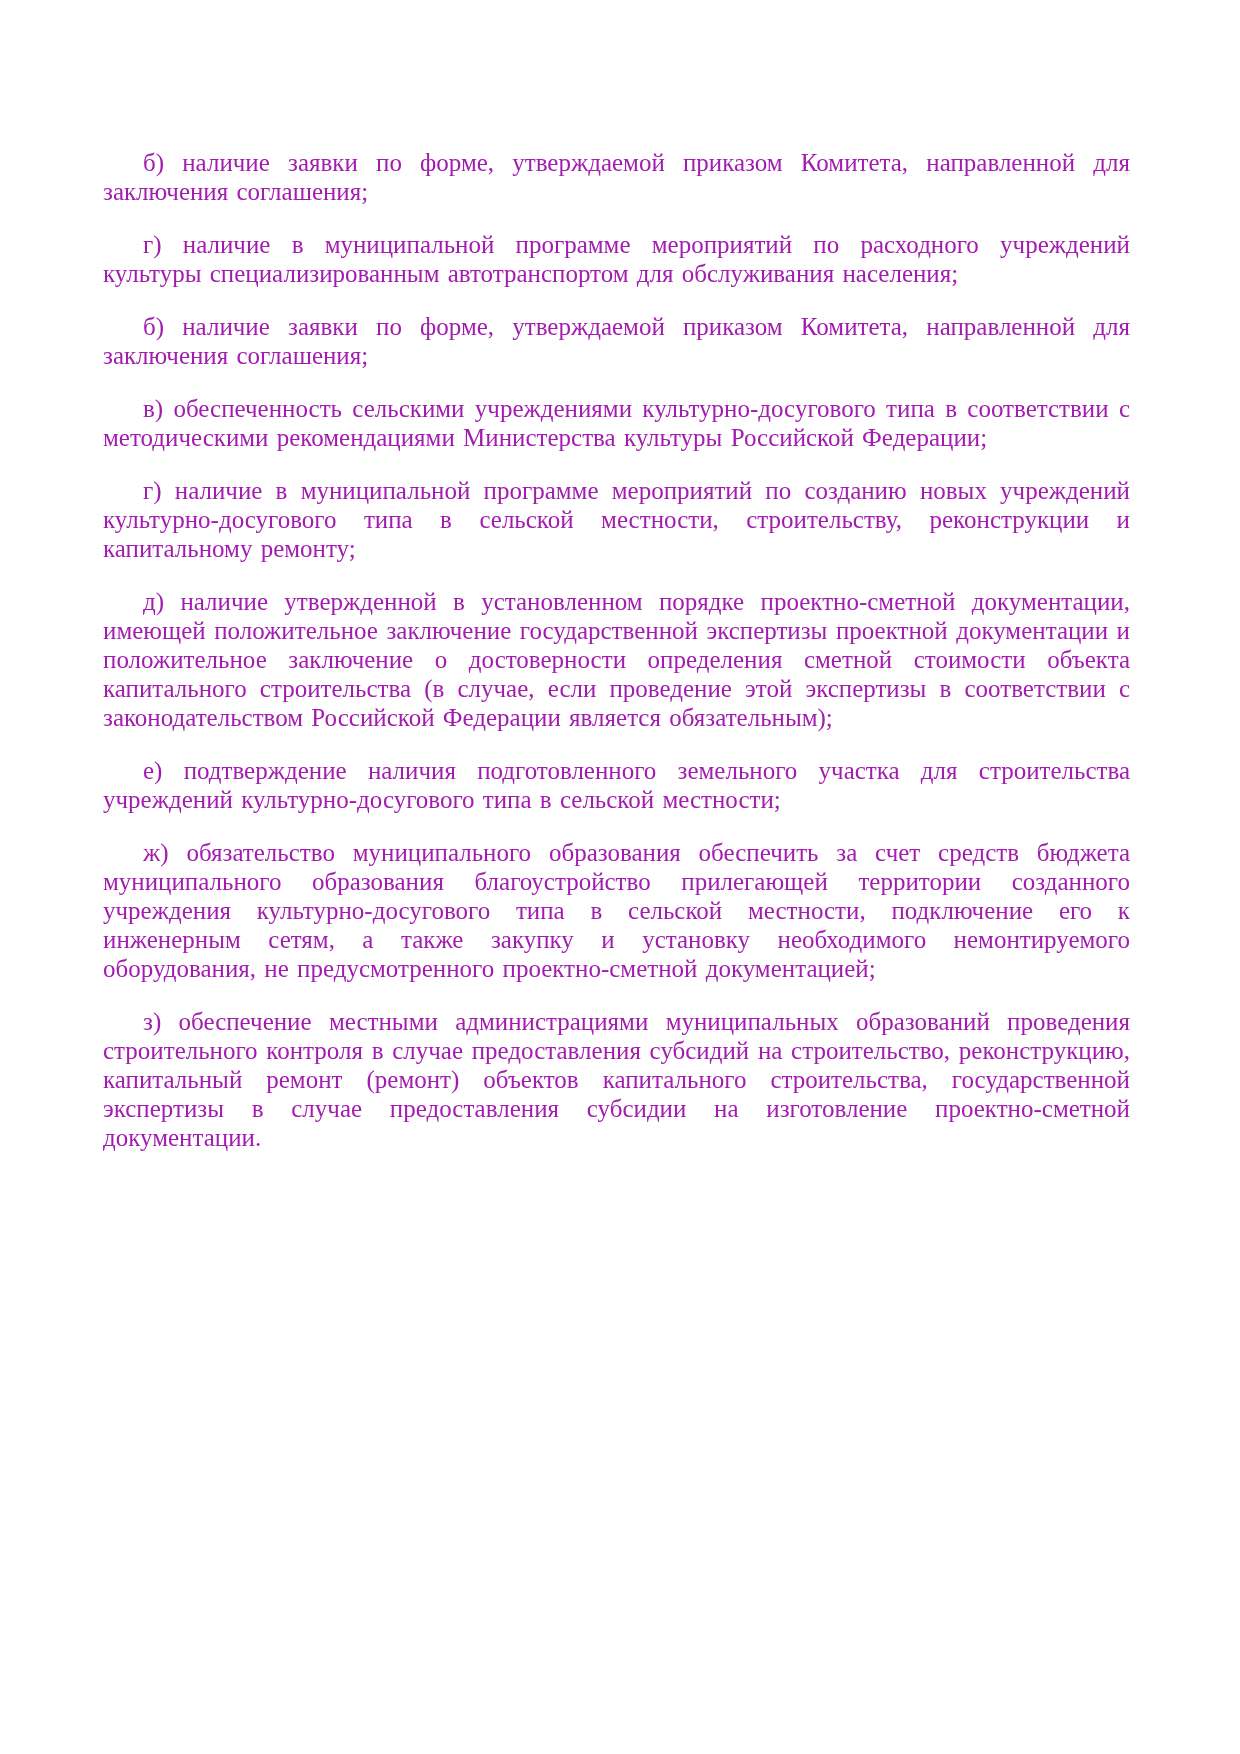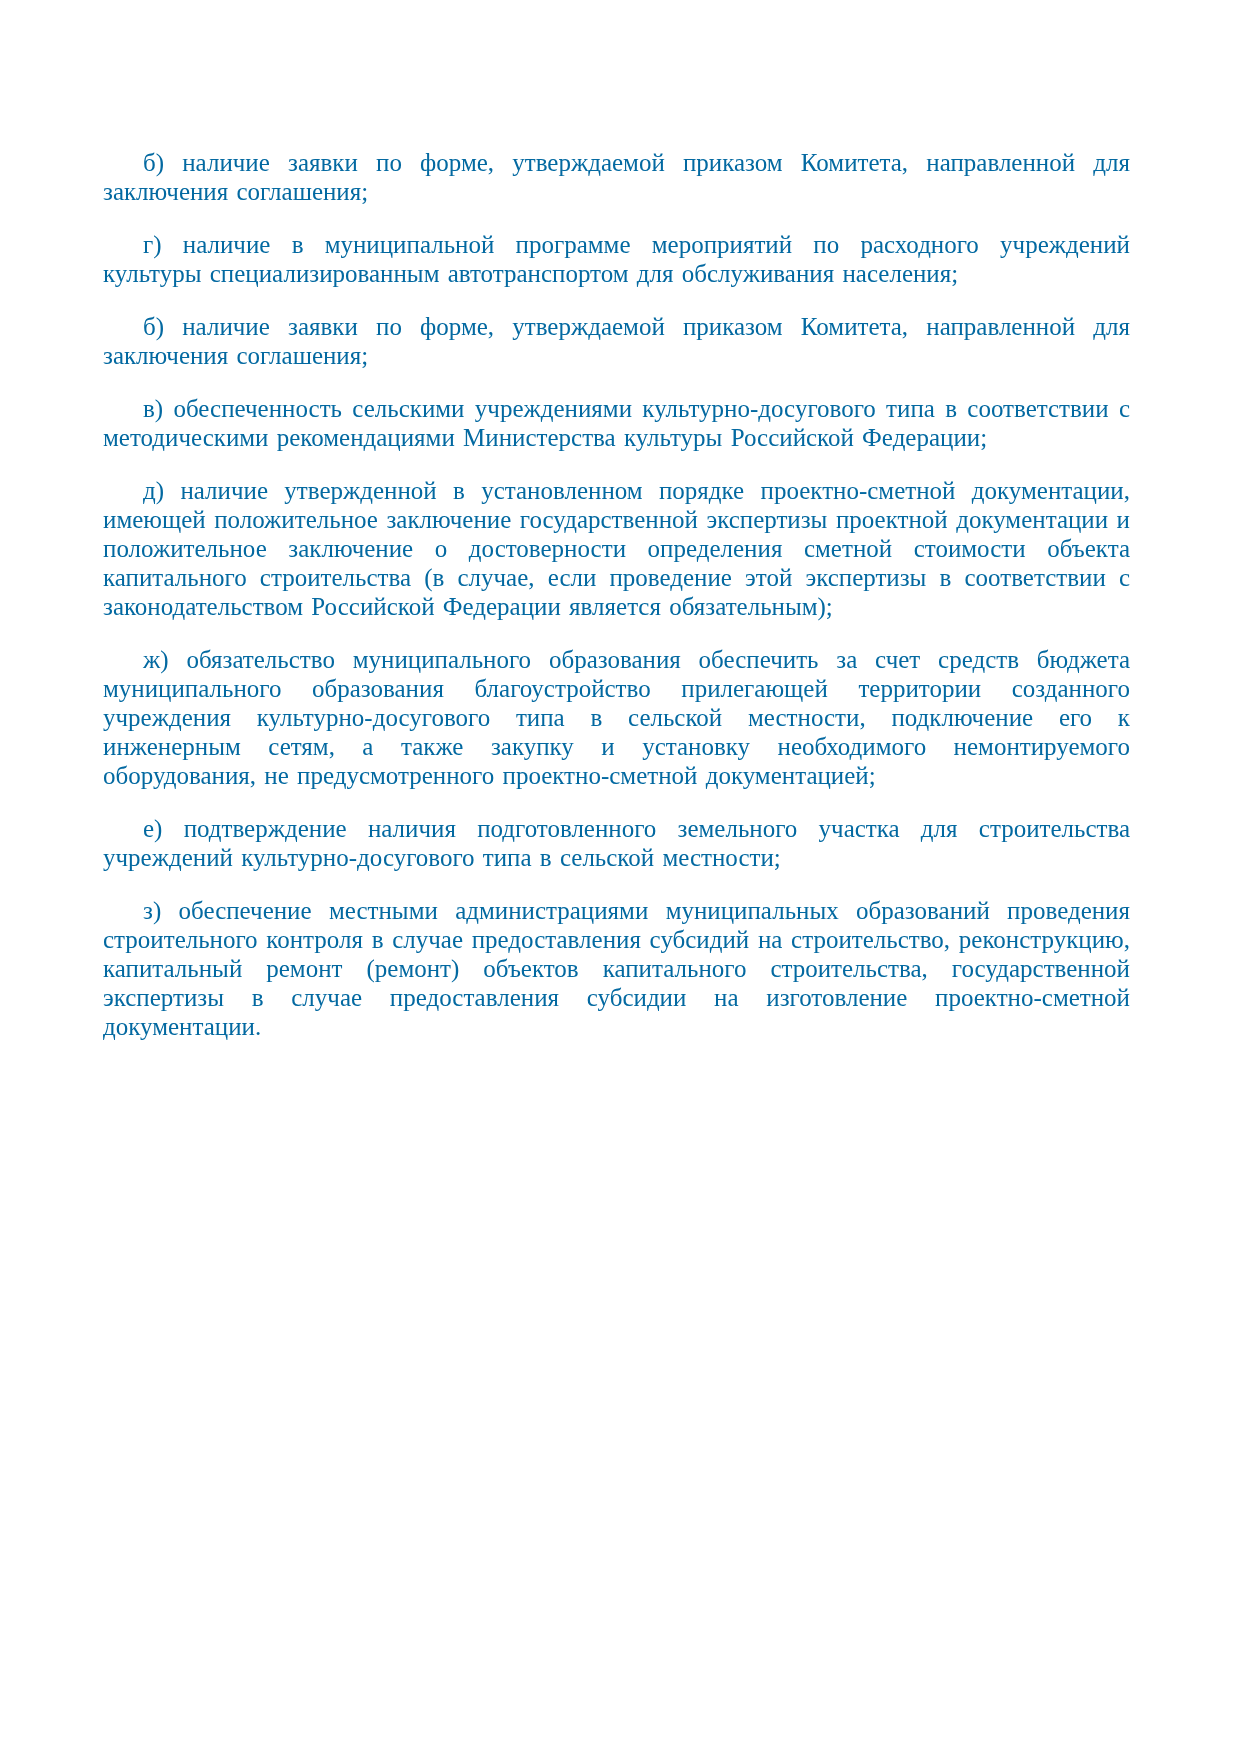--- a/index.html
+++ b/index.html
@@ -9,21 +9,21 @@
   }
   .page {
     position: relative;
     width: 1240px;
     height: 1754px;
     margin: 0 auto;
     background: #ffffff;
     box-sizing: border-box;
     padding: 148px 110px 0 103px;
     font-family: "Liberation Serif", "DejaVu Serif", serif;
-    color: #0369a1;
+    color: #a21caf;
     overflow: hidden;
   }
   .doc-body p {
     margin: 0 0 24px 0;
     font-size: 25px;
     line-height: 29px;
     text-align: justify;
     text-align-last: left;
     text-indent: 40px;
     word-spacing: 2px;
@@ -31,18 +31,19 @@
 </style>
 </head>
 <body>
 
 <div class="page">
   <div class="doc-body">
     <p>б) наличие заявки по форме, утверждаемой приказом Комитета, направленной для заключения соглашения;</p>
     <p>г) наличие в муниципальной программе мероприятий по расходного учреждений культуры специализированным автотранспортом для обслуживания населения;</p>
     <p>б) наличие заявки по форме, утверждаемой приказом Комитета, направленной для заключения соглашения;</p>
     <p>в) обеспеченность сельскими учреждениями культурно-досугового типа в соответствии с методическими рекомендациями Министерства культуры Российской Федерации;</p>
+    <p>г) наличие в муниципальной программе мероприятий по созданию новых учреждений культурно-досугового типа в сельской местности, строительству, реконструкции и капитальному ремонту;</p>
     <p>д) наличие утвержденной в установленном порядке проектно-сметной документации, имеющей положительное заключение государственной экспертизы проектной документации и положительное заключение о достоверности определения сметной стоимости объекта капитального строительства (в случае, если проведение этой экспертизы в соответствии с законодательством Российской Федерации является обязательным);</p>
+    <p>е) подтверждение наличия подготовленного земельного участка для строительства учреждений культурно-досугового типа в сельской местности;</p>
     <p>ж) обязательство муниципального образования обеспечить за счет средств бюджета муниципального образования благоустройство прилегающей территории созданного учреждения культурно-досугового типа в сельской местности, подключение его к инженерным сетям, а также закупку и установку необходимого немонтируемого оборудования, не предусмотренного проектно-сметной документацией;</p>
-    <p>е) подтверждение наличия подготовленного земельного участка для строительства учреждений культурно-досугового типа в сельской местности;</p>
     <p>з) обеспечение местными администрациями муниципальных образований проведения строительного контроля в случае предоставления субсидий на строительство, реконструкцию, капитальный ремонт (ремонт) объектов капитального строительства, государственной экспертизы в случае предоставления субсидии на изготовление проектно-сметной документации.</p>
   </div>
 </div>
 
 </body></html>

